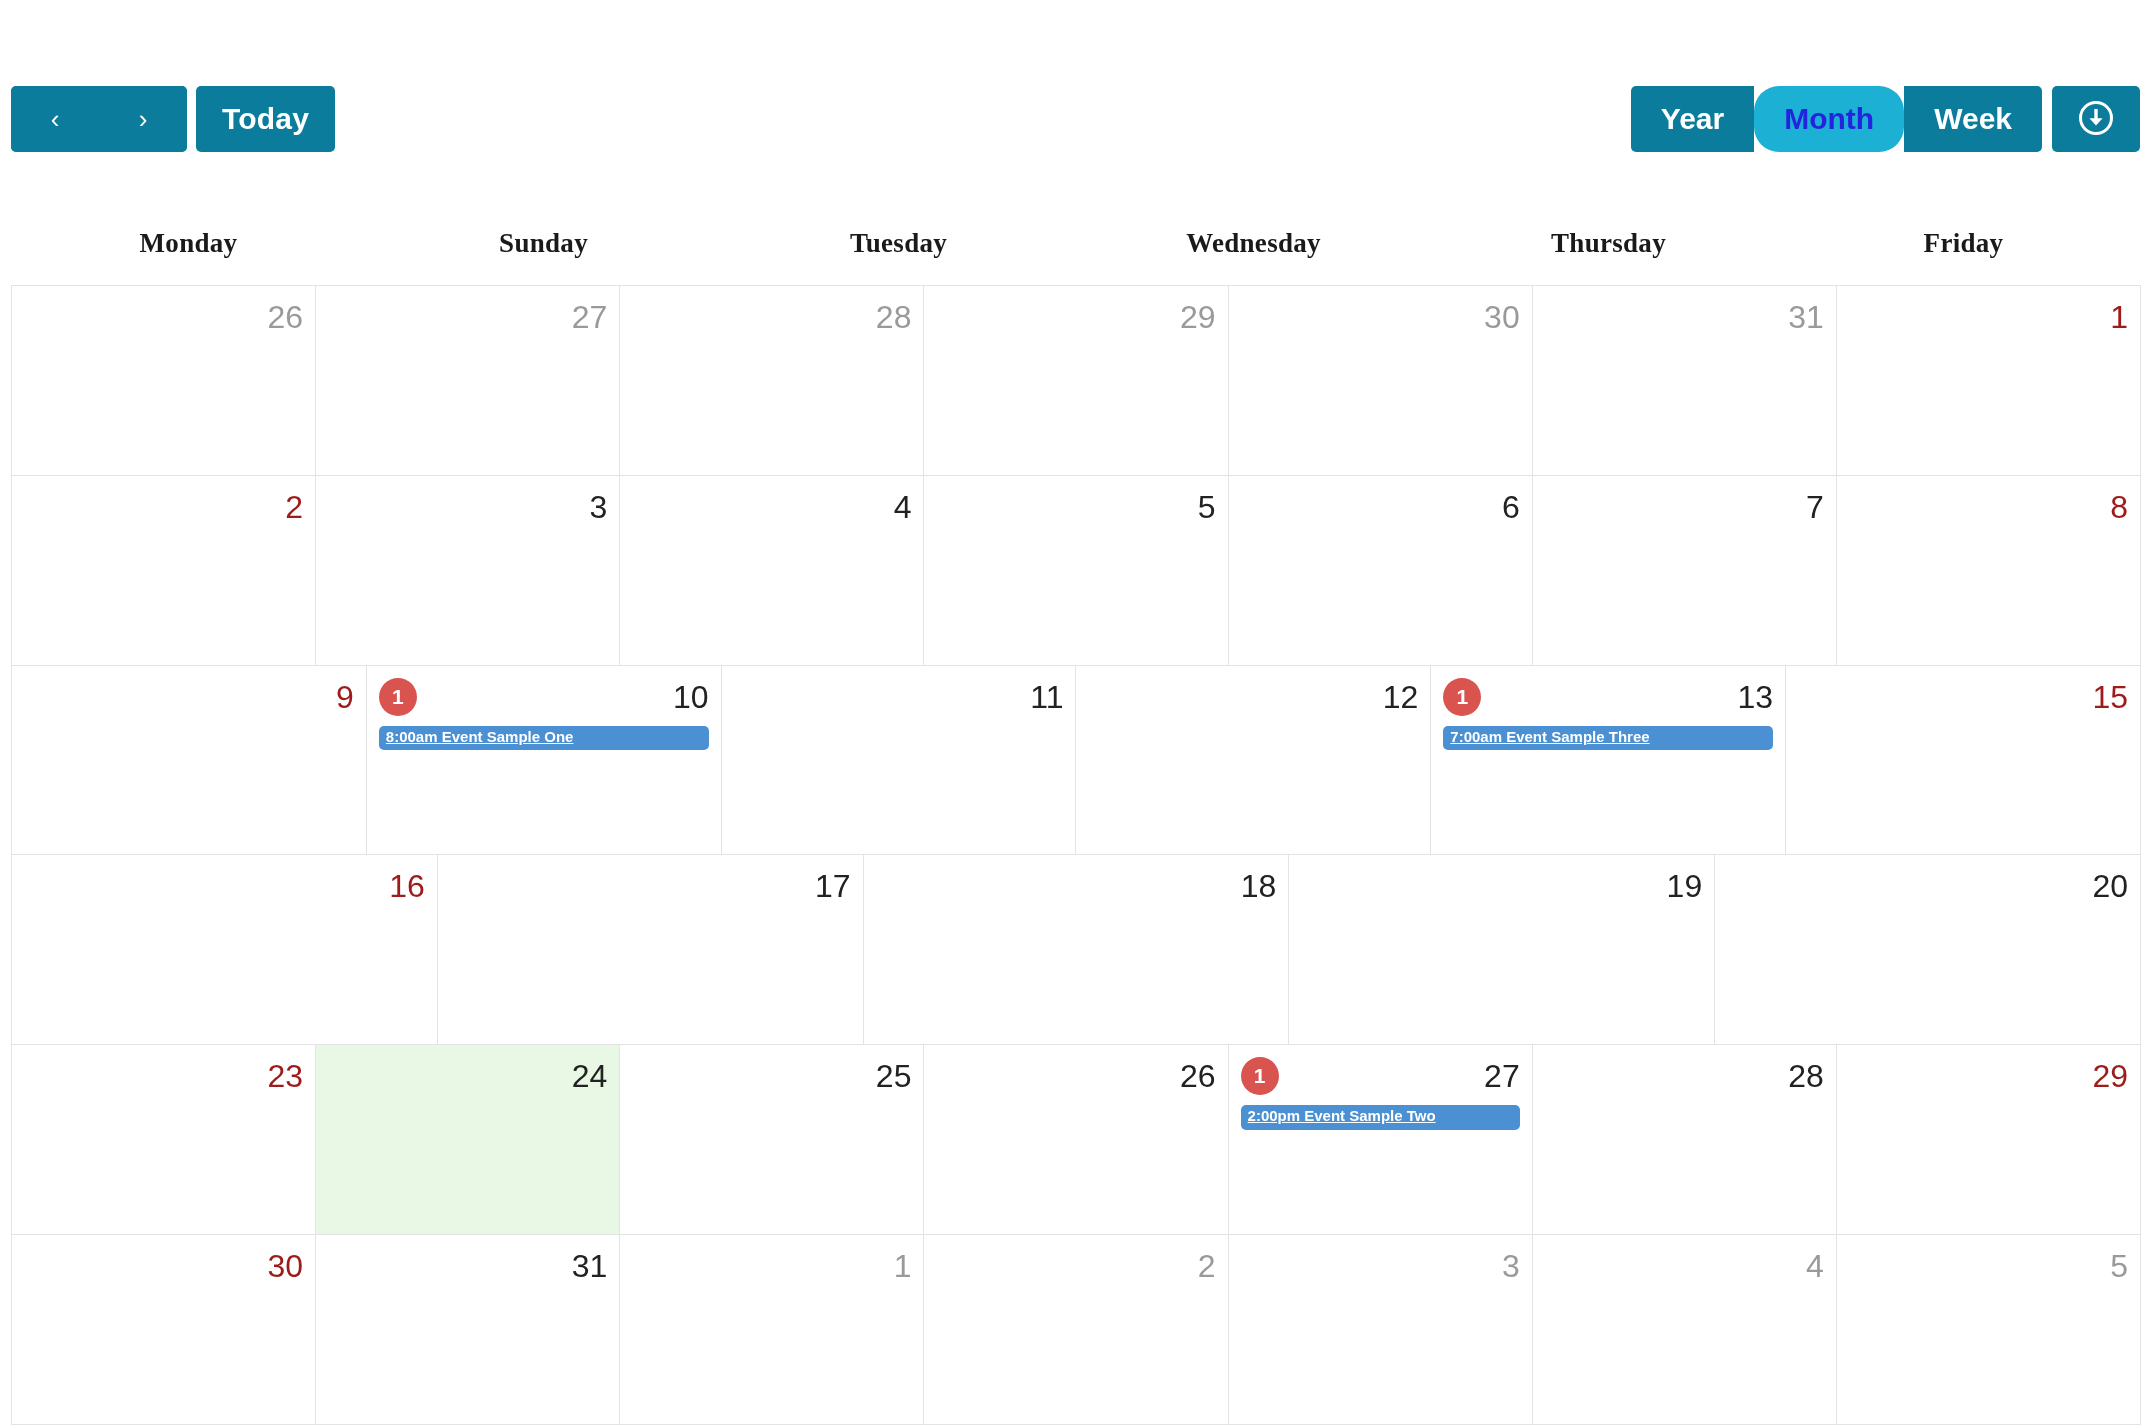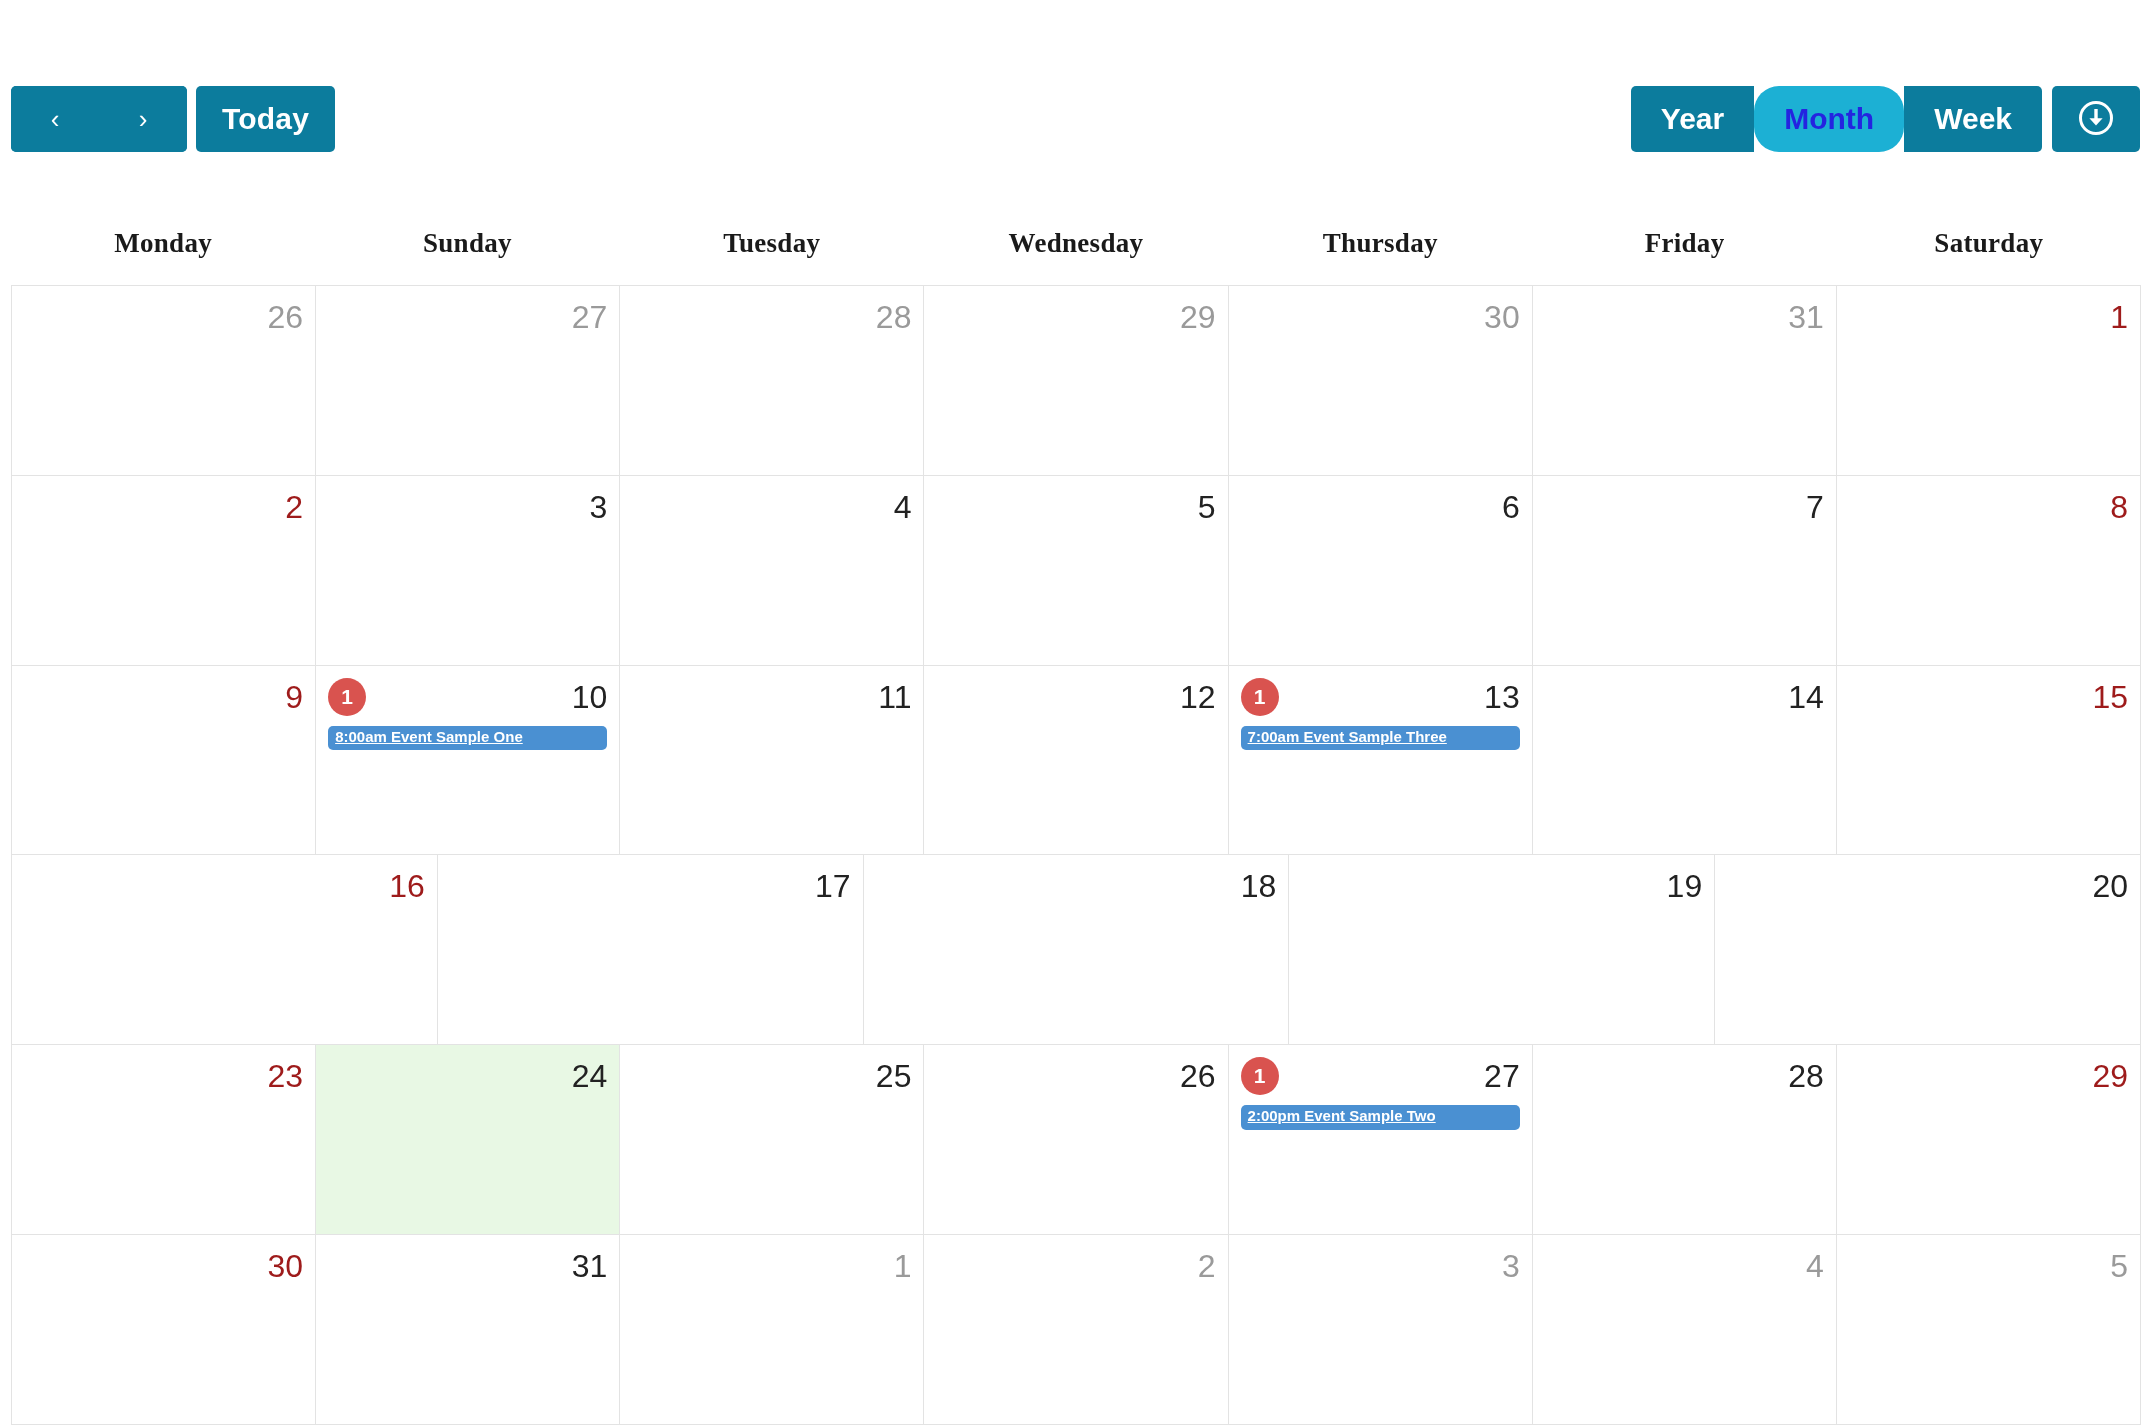--- a/index.html
+++ b/index.html
@@ -264,21 +264,20 @@
 
   </div>
 
   <div class="weekday-row">
     <div class="weekday-cell">Monday</div>
     <div class="weekday-cell">Sunday</div>
     <div class="weekday-cell">Tuesday</div>
     <div class="weekday-cell">Wednesday</div>
     <div class="weekday-cell">Thursday</div>
     <div class="weekday-cell">Friday</div>
-    <div class="weekday-cell">Saturday</div>
   </div>
 
   <div class="month-grid" id="month-grid">
       <div class="week-row">
         <div class="day-cell">
           <div class="day-top">
             <span class="day-badge is-hidden"></span>
             <span class="day-number is-other">26</span>
           </div>
         </div>
@@ -396,26 +395,20 @@
             <span class="day-badge">1</span>
             <span class="day-number">13</span>
           </div>
           <div class="events">
             <div class="event-chip">7:00am Event Sample Three</div>
           </div>
         </div>
         <div class="day-cell">
           <div class="day-top">
             <span class="day-badge is-hidden"></span>
-            <span class="day-number">14</span>
-          </div>
-        </div>
-        <div class="day-cell">
-          <div class="day-top">
-            <span class="day-badge is-hidden"></span>
             <span class="day-number is-weekend">15</span>
           </div>
         </div>
       </div>
       <div class="week-row">
         <div class="day-cell">
           <div class="day-top">
             <span class="day-badge is-hidden"></span>
             <span class="day-number is-weekend">16</span>
           </div>

